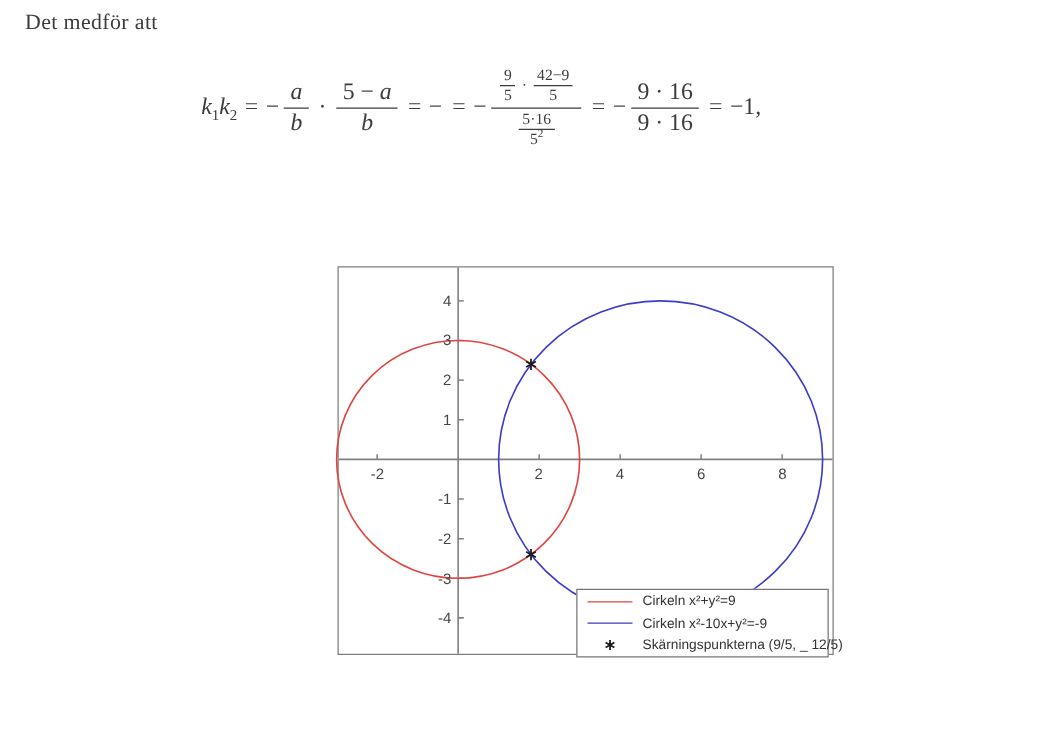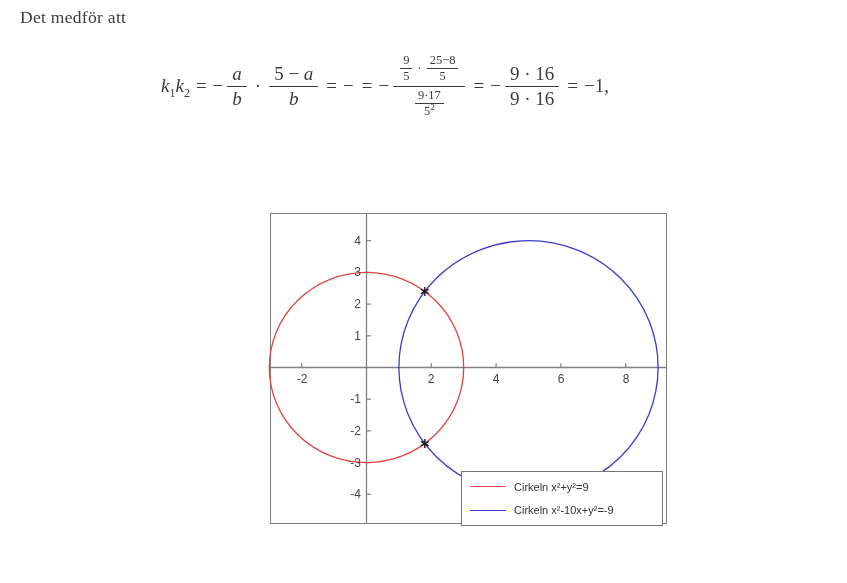--- a/index.html
+++ b/index.html
@@ -81,27 +81,27 @@
     <span class="op">=</span>
     <span class="neg">−</span>
     <span class="frac bigfrac">
       <span class="num numrow">
         <span class="frac mini">
           <span class="num">9</span>
           <span class="den">5</span>
         </span>
         <span class="minidot">·</span>
         <span class="frac mini">
-          <span class="num">25−8</span>
+          <span class="num">42−9</span>
           <span class="den">5</span>
         </span>
       </span>
       <span class="den denrow">
         <span class="frac mini">
-          <span class="num">9·17</span>
+          <span class="num">5·16</span>
           <span class="den"><span>5</span><sup>2</sup></span>
         </span>
       </span>
     </span>
     <span class="op">=</span>
     <span class="neg">−</span>
     <span class="frac">
       <span class="num">9 · 16</span>
       <span class="den">9 · 16</span>
     </span>
@@ -158,16 +158,24 @@
             <span class="linesample red"></span>
           </span>
         <span class="legend-label">Cirkeln x²+y²=9</span>
       </div>
       <div class="legend-row">
         <span class="sample">
             <span class="linesample blue"></span>
           </span>
         <span class="legend-label">Cirkeln x²-10x+y²=-9</span>
       </div>
+      <div class="legend-row">
+        <span class="sample">
+          <svg width="12" height="12" viewBox="-6 -6 12 12">
+            <path class="marker" d="M0 -4 L0 4 M-3.5 -2 L3.5 2 M-3.5 2 L3.5 -2"></path>
+          </svg>
+        </span>
+        <span class="legend-label">Skärningspunkterna (9/5, _ 12/5)</span>
+      </div>
     </div>
   </div>
 
 </div>
 
 </body></html>

